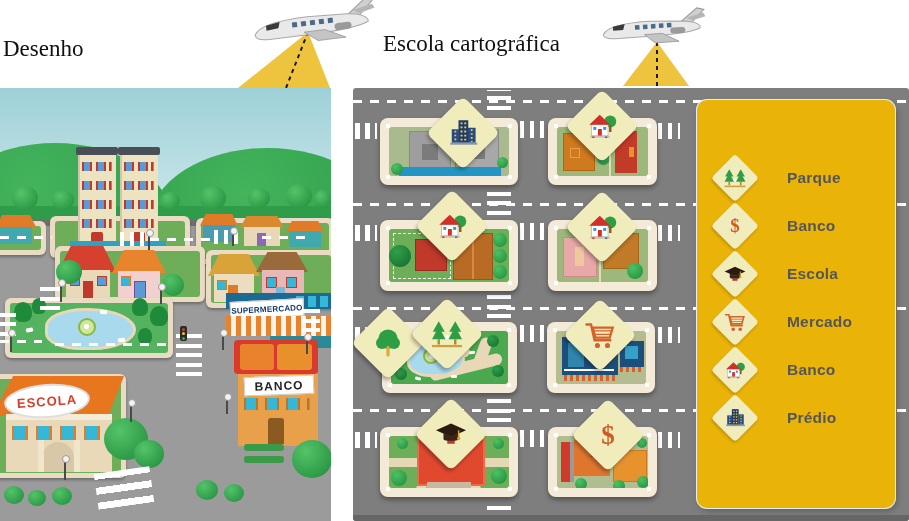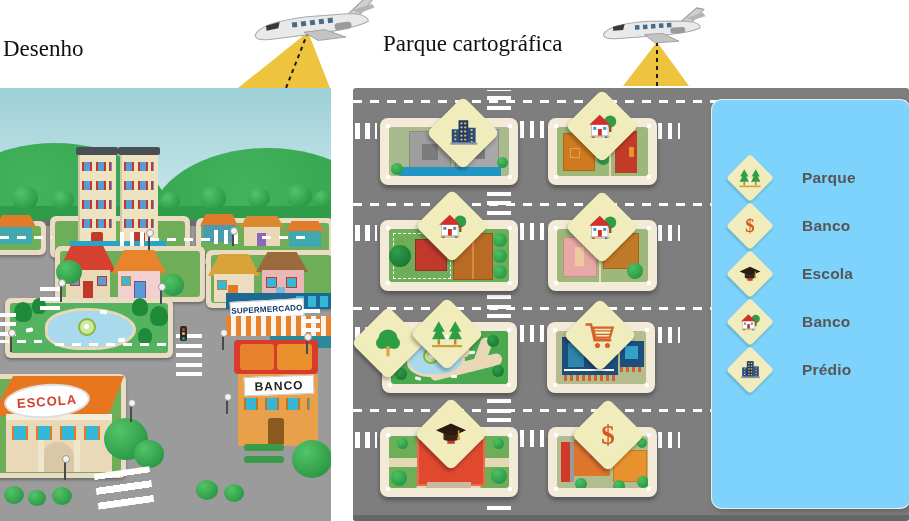--- a/index.html
+++ b/index.html
@@ -49,21 +49,21 @@
      radial-gradient(circle 2.5px at calc(100% - 8px) 8px,#fff 96%,rgba(0,0,0,0)),
      radial-gradient(circle 2.5px at 8px calc(100% - 8px),#fff 96%,rgba(0,0,0,0)),
      radial-gradient(circle 2.5px at calc(100% - 8px) calc(100% - 8px),#fff 96%,rgba(0,0,0,0));}
   .mt{position:absolute;border-radius:50%;background:radial-gradient(circle at 35% 30%,#4cc264,#1e8a3a);}
   .dia{position:absolute;}
   .dia .sq{position:absolute;left:50%;top:50%;background:#f1ecbc;border-radius:6px;
            transform:translate(-50%,-50%) rotate(45deg);box-shadow:1px 3px 4px rgba(0,0,0,.3);}
   .dia svg{position:absolute;left:50%;top:50%;transform:translate(-50%,-50%);}
   .dia.big{width:74px;height:74px;} .dia.big .sq{width:52px;height:52px;} .dia.big svg{width:36px;height:36px;}
   
-  .legend{position:absolute;background:#7dd3fc;border-radius:10px;box-shadow:0 0 0 1px #ececec,2px 3px 7px rgba(0,0,0,.25);margin-left:15px;}
+  .legend{position:absolute;background:#eab308;border-radius:10px;box-shadow:0 0 0 1px #ececec,2px 3px 7px rgba(0,0,0,.25);}
   .lrow{display:flex;align-items:center;height:48px;padding-left:14px;}
   .lic{position:relative;width:48px;height:48px;flex:0 0 48px;}
   .lic .sq{position:absolute;left:50%;top:50%;width:34px;height:34px;background:#f1ecbc;border-radius:4px;
            transform:translate(-50%,-50%) rotate(45deg);box-shadow:1px 2px 3px rgba(0,0,0,.18);}
   .lic svg{position:absolute;left:50%;top:50%;width:25px;height:25px;transform:translate(-50%,-50%);}
   .llabel{margin-left:28px;font-size:15.5px;font-weight:bold;color:#565656;letter-spacing:.2px;}
   .cone{position:absolute;}
   .plane{position:absolute;}
   .mapedge{position:absolute;left:0;bottom:0;width:556px;height:6px;background:#666;}
 </style>
@@ -126,21 +126,21 @@
       <line x1="6.9" y1="10.5" x2="6.9" y2="18" stroke="#f0d040" stroke-width="1.2" stroke-dasharray="1.1 1.5"></line>
       <line x1="17.8" y1="9.5" x2="17.8" y2="18" stroke="#f0d040" stroke-width="1.2" stroke-dasharray="1.1 1.5"></line>
       <rect x="3.5" y="18.4" width="18" height="1.4" fill="#8a96a8"></rect>
     </symbol>
   </defs>
 </svg>
 
 <div class="stage">
 
   <div class="title" style="left:3px;top:36px;">Desenho</div>
-  <div class="title" style="left:383px;top:31px;">Parque cartográfica</div>
+  <div class="title" style="left:383px;top:31px;">Escola cartográfica</div>
 
   <svg class="cone" style="left:232px;top:30px;" width="104" height="60">
     <polygon points="76,2 6,58 98,58" fill="#eec33e"></polygon>
     <line x1="76" y1="2" x2="54" y2="58" stroke="#1a1a1a" stroke-width="2" stroke-dasharray="4 4"></line>
   </svg>
   <svg class="plane" style="left:248px;top:2px;transform:rotate(-7deg);" width="130" height="42">
     <polygon points="100,17 119,3 127,5 112,19" fill="#cfcfcf" stroke="#9a9a9a" stroke-width="1"></polygon>
     <polygon points="106,13 126,9 128,13 112,17" fill="#b5b5b5"></polygon>
     <path d="M6,26 C10,18 30,14 60,14 L100,16 C112,17 118,20 120,24 L120,26 C110,30 90,32 60,32 L20,32 C10,32 6,30 6,26 Z" fill="#e9e9e9" stroke="#a8a8a8" stroke-width="1"></path>
     <polygon points="18,18 32,16 30,22 18,23" fill="#3a3a3a"></polygon>
@@ -578,20 +578,29 @@
             <svg>
               <use href="#ic-escola"></use>
             </svg>
           </div>
         <div class="llabel">Escola</div>
       </div>
       <div class="lrow">
         <div class="lic">
             <div class="sq"></div>
             <svg>
+              <use href="#ic-mercado"></use>
+            </svg>
+          </div>
+        <div class="llabel">Mercado</div>
+      </div>
+      <div class="lrow">
+        <div class="lic">
+            <div class="sq"></div>
+            <svg>
               <use href="#ic-casa"></use>
             </svg>
           </div>
         <div class="llabel">Banco</div>
       </div>
       <div class="lrow">
         <div class="lic">
             <div class="sq"></div>
             <svg>
               <use href="#ic-predio"></use>

